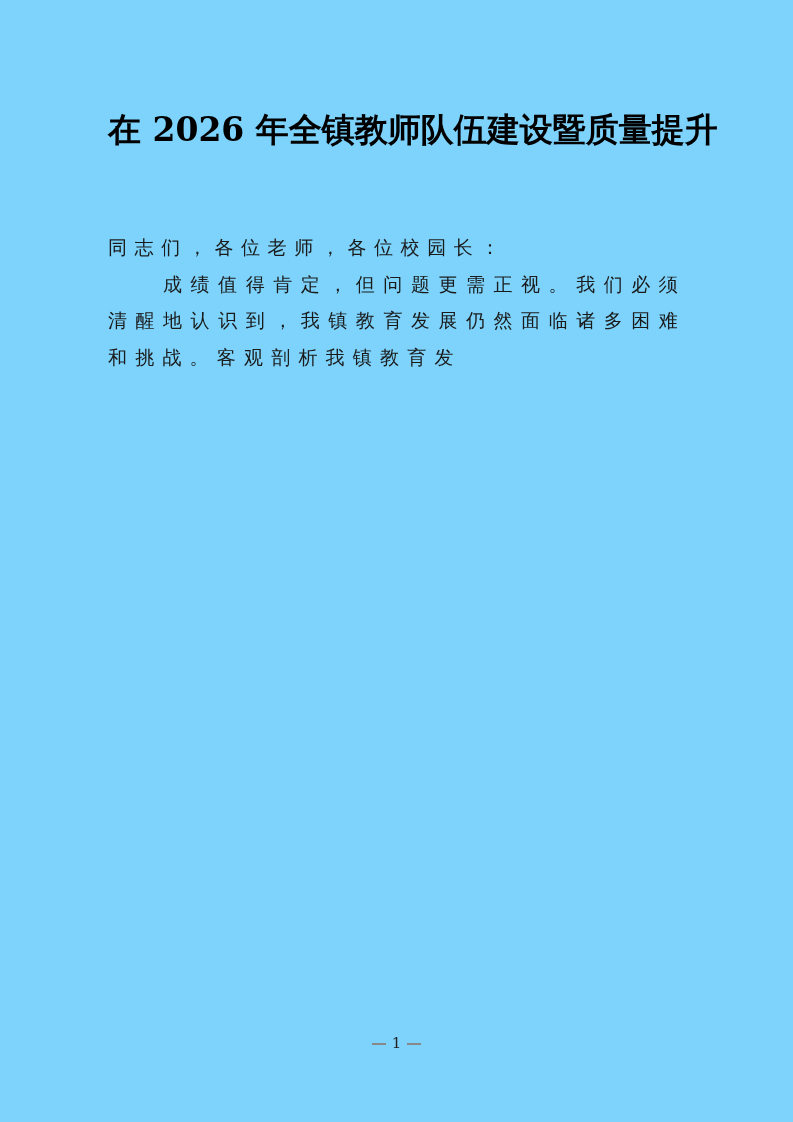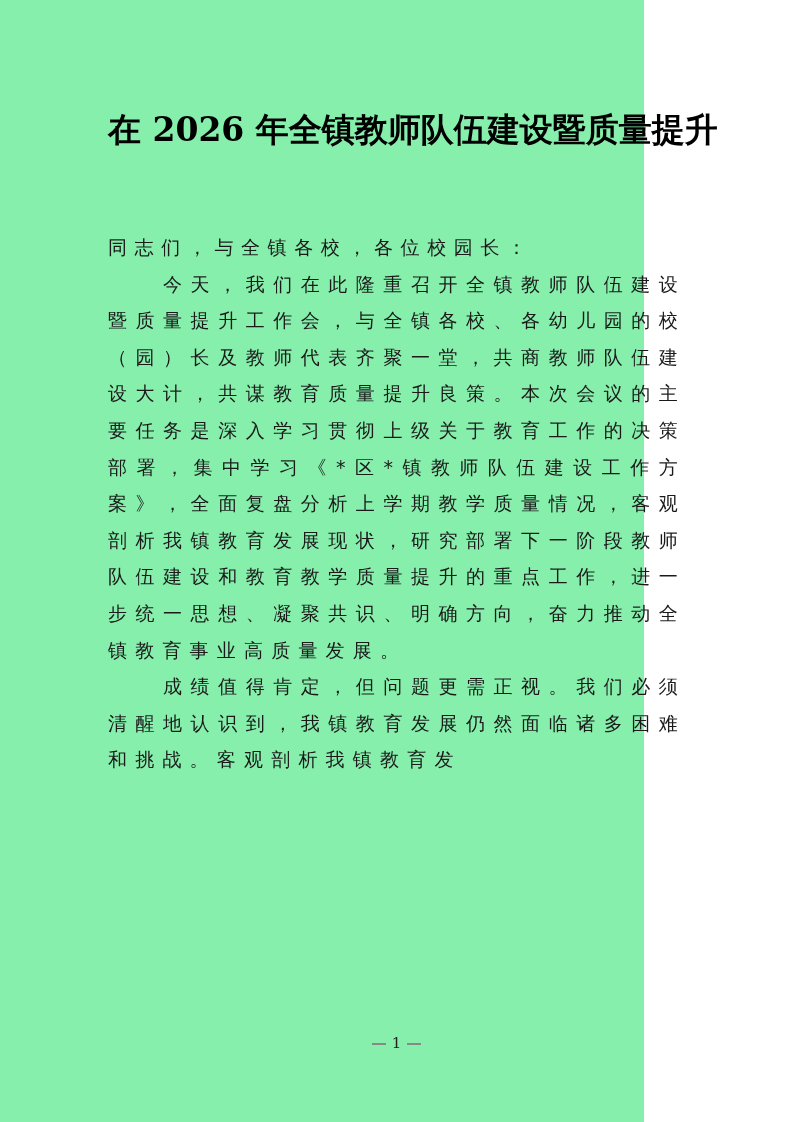--- a/index.html
+++ b/index.html
@@ -11,23 +11,23 @@
       width: 793px;
       height: 1122px;
       position: relative;
       overflow: hidden;
       font-family: "DejaVu Serif", "Liberation Serif", serif;
       color: #1a1a1a;
     }
     .page {
       position: absolute;
       left: 0; top: 0;
-      width: 644px;
+      width: 793px;
       height: 1122px;
-      background: #86efac;
+      background: #7dd3fc;
     }
     .title {
       position: absolute;
       left: 108px;
       width: 578px;
       top: 109px;
       text-align: center;
       font-family: "DejaVu Serif", "Liberation Serif", serif;
       font-weight: bold;
       font-size: 33px;
@@ -89,22 +89,21 @@
 </head>
 <body>
 
 <div class="page">
 
   <h1 class="title">
     <span class="t-line">在 2026 年全镇教师队伍建设暨质量提升</span>
   </h1>
 
   <div class="body-text">
-    <p class="salutation">同志们，与全镇各校，各位校园长：</p>
-    <p class="indent">今天，我们在此隆重召开全镇教师队伍建设暨质量提升工作会，与全镇各校、各幼儿园的校（园）长及教师代表齐聚一堂，共商教师队伍建设大计，共谋教育质量提升良策。本次会议的主要任务是深入学习贯彻上级关于教育工作的决策部署，集中学习《*区*镇教师队伍建设工作方案》，全面复盘分析上学期教学质量情况，客观剖析我镇教育发展现状，研究部署下一阶段教师队伍建设和教育教学质量提升的重点工作，进一步统一思想、凝聚共识、明确方向，奋力推动全镇教育事业高质量发展。</p>
+    <p class="salutation">同志们，各位老师，各位校园长：</p>
     <p class="indent">成绩值得肯定，但问题更需正视。我们必须清醒地认识到，我镇教育发展仍然面临诸多困难和挑战。客观剖析我镇教育发</p>
   </div>
 
   <div class="footer">
     <span class="dash"></span><span>1</span><span class="dash"></span>
   </div>
 
 </div>
 
 </body></html>

